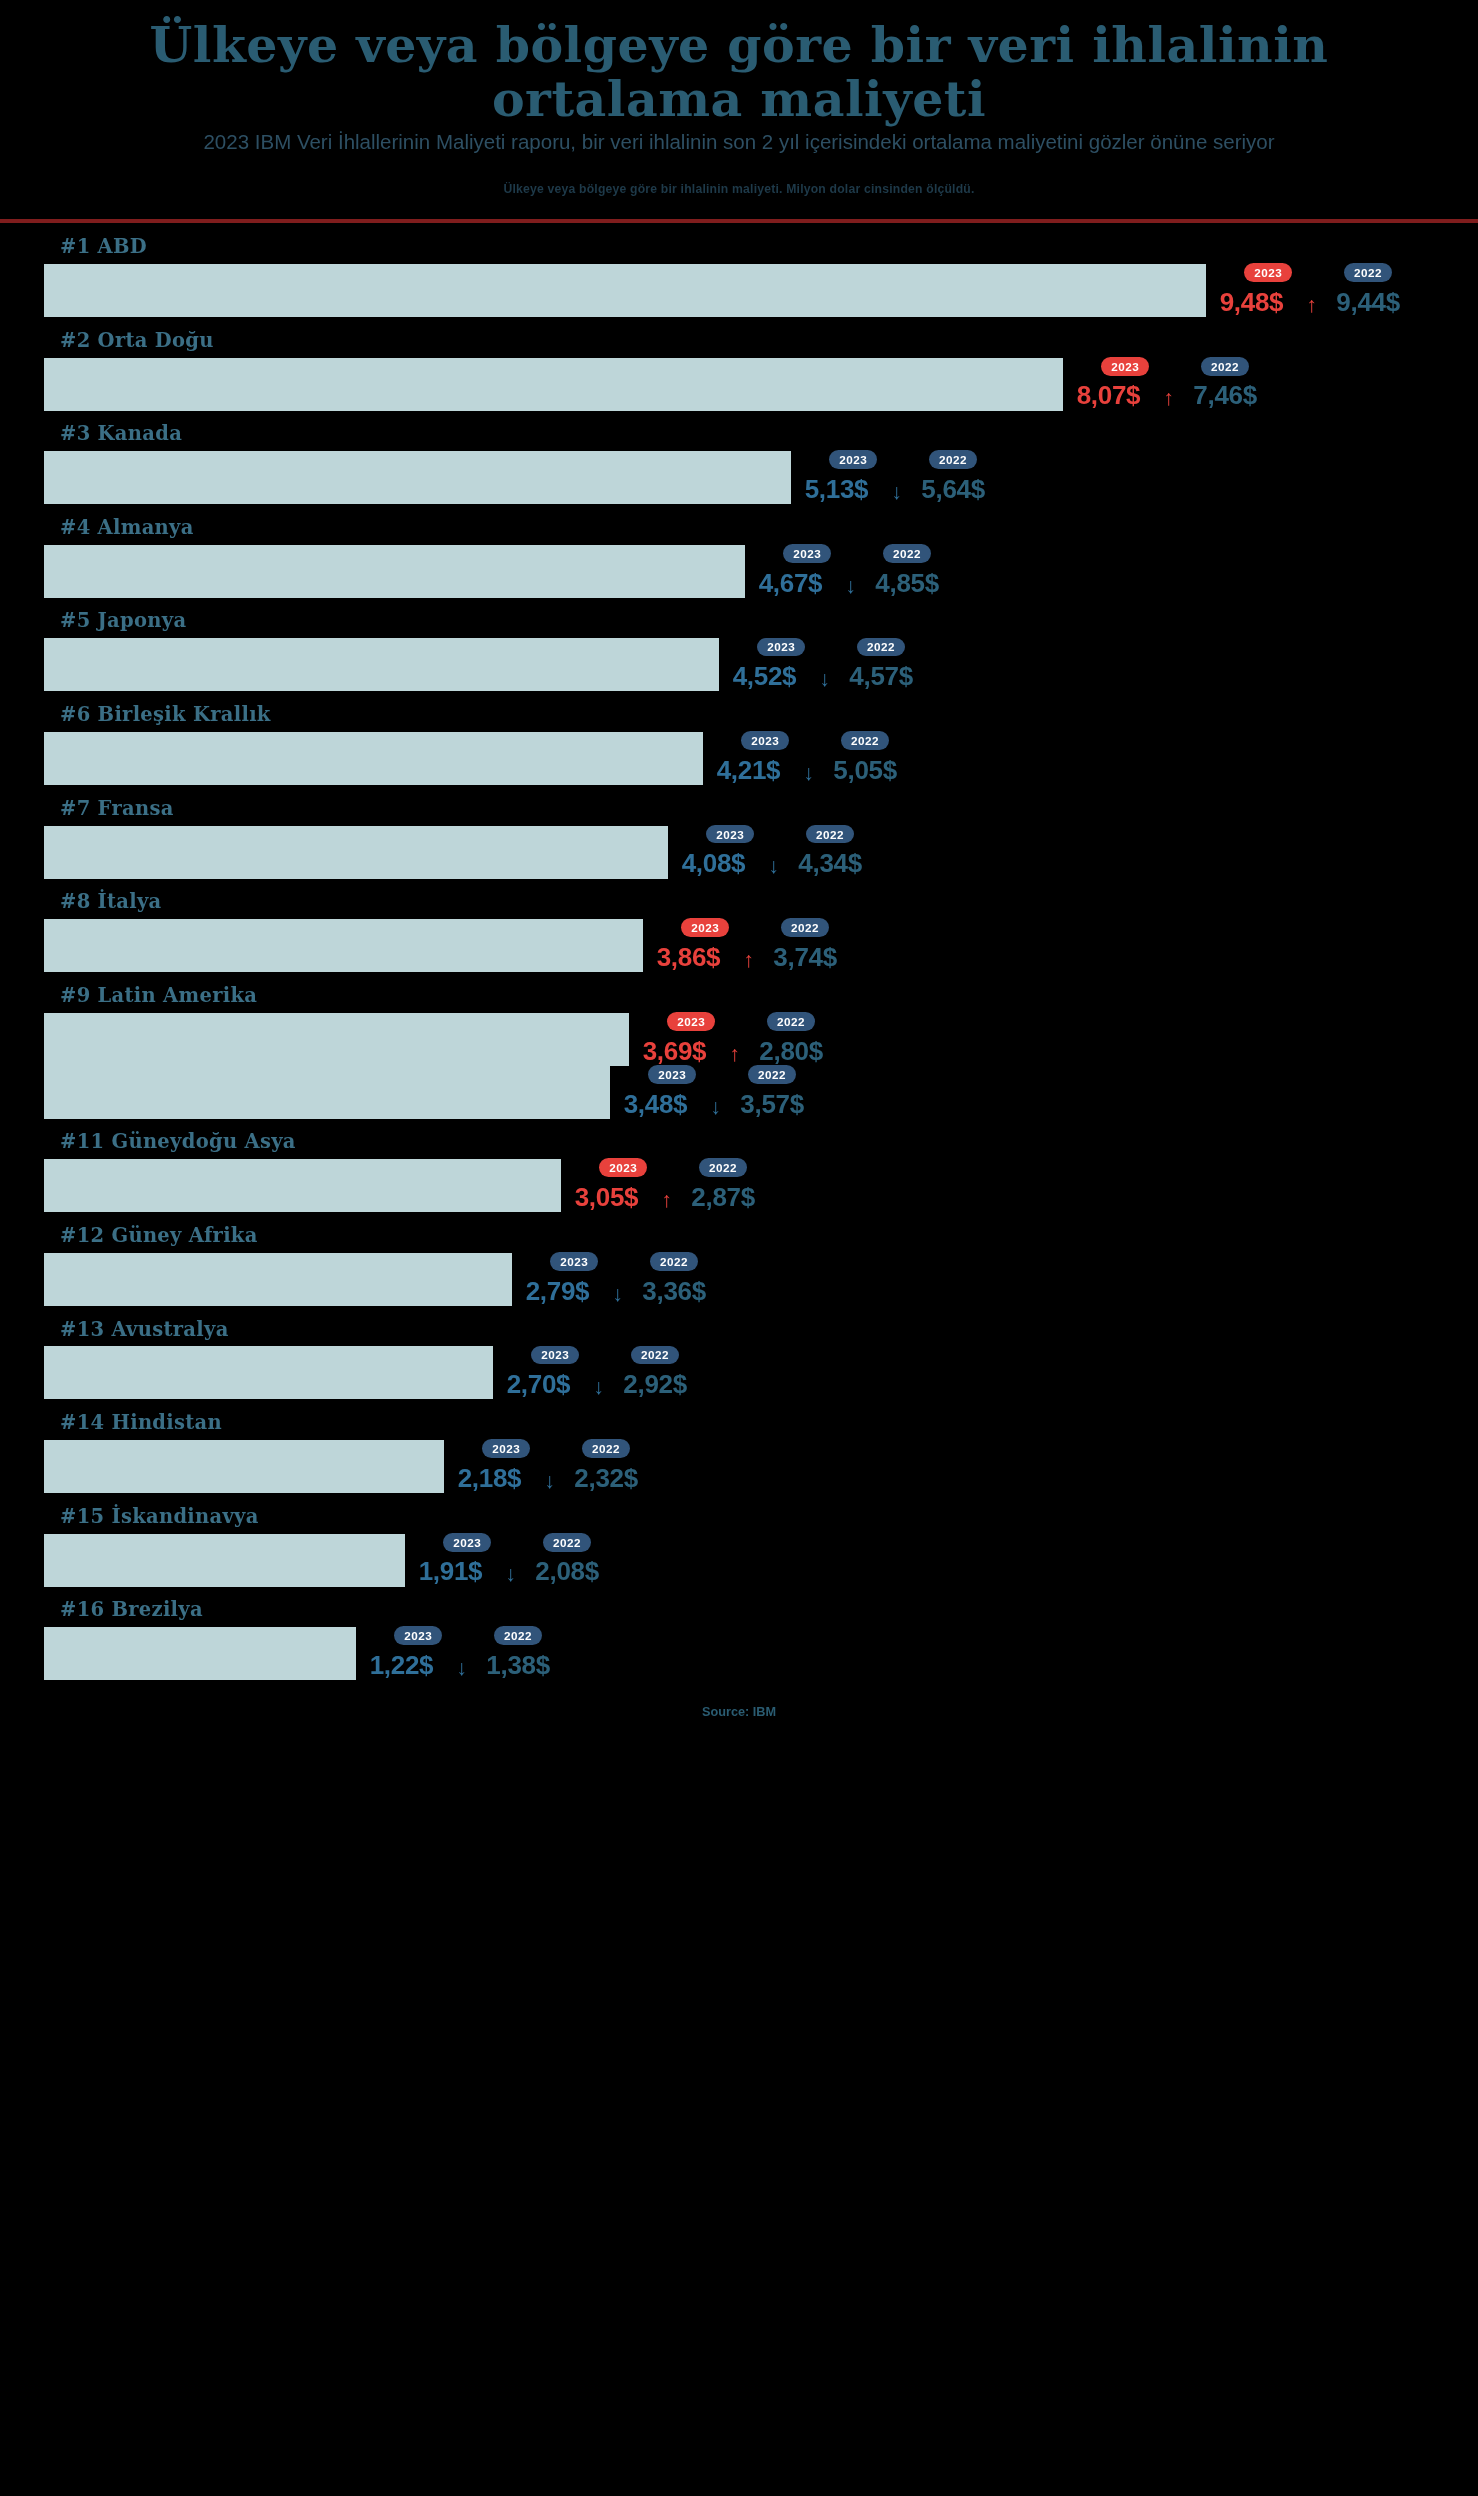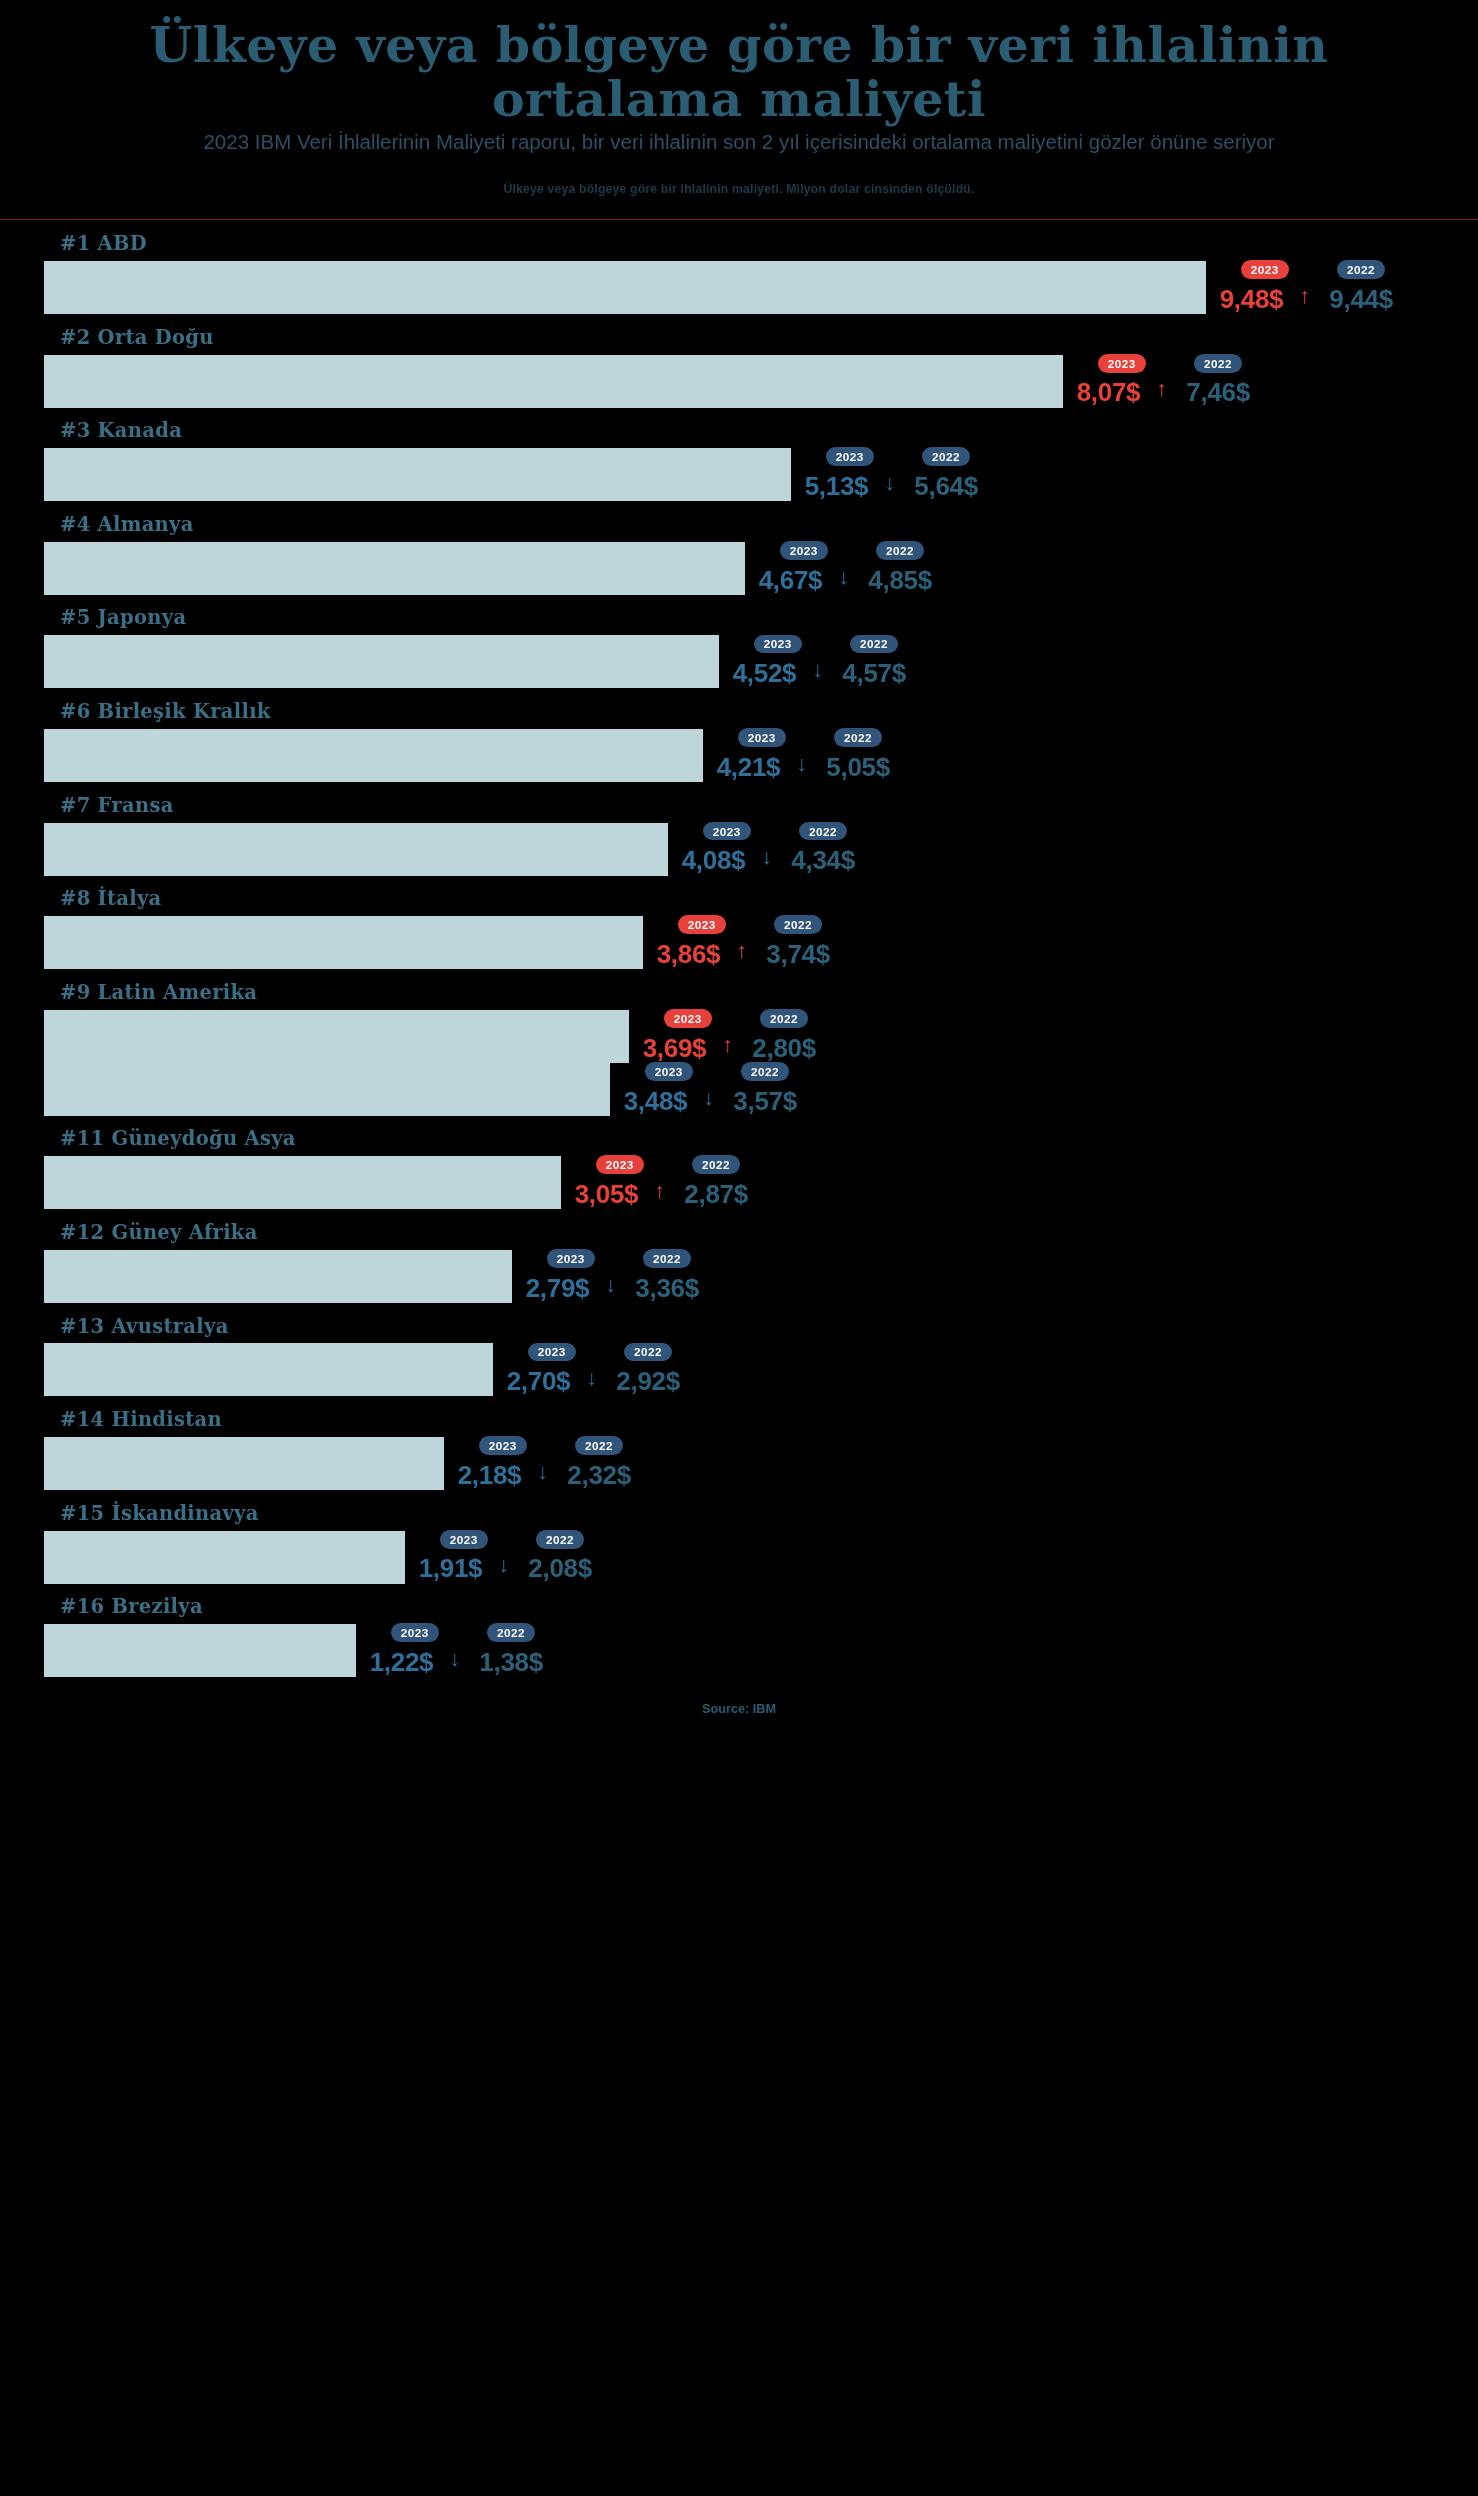--- a/index.html
+++ b/index.html
@@ -42,21 +42,21 @@
     margin-top: 25px;
     color: #1e3a4a;
     font-size: 12.2px;
     font-weight: bold;
     letter-spacing: 0.2px;
   }
 
   
   .chart {
     margin-top: 23.4px;
-    border-top: 1px solid #7f1d1d;
+    border-top: 4px solid #7f1d1d;
     padding-top: 0;
   }
   .row {
     position: relative;
     padding: 0 0 0 0;
   }
   .row-label {
     font-family: "DejaVu Serif", serif;
     font-weight: bold;
     font-size: 19.5px;
@@ -100,22 +100,22 @@
     margin-bottom: 4.9px;
   }
   .pill.up   { background: #e8413c; }
   .pill.flat { background: #31547a; }
   .pill.old  { background: #31547a; }
   .val {
     font-size: 26px;
     font-weight: bold;
     letter-spacing: -0.3px;
     display: flex;
-    align-items: flex-start;
-    gap: 16px;
+    align-items: flex-end;
+    gap: 23px;
   }
   .val.up   { color: #e8413c; }
   .val.down { color: #2f6f99; }
   .val.prev { color: #34718f; opacity: .85; }
   .arrow { font-size: 21.5px; font-weight: bold; }
 
   
   .source {
     text-align: center;
     color: #2a5c72;

